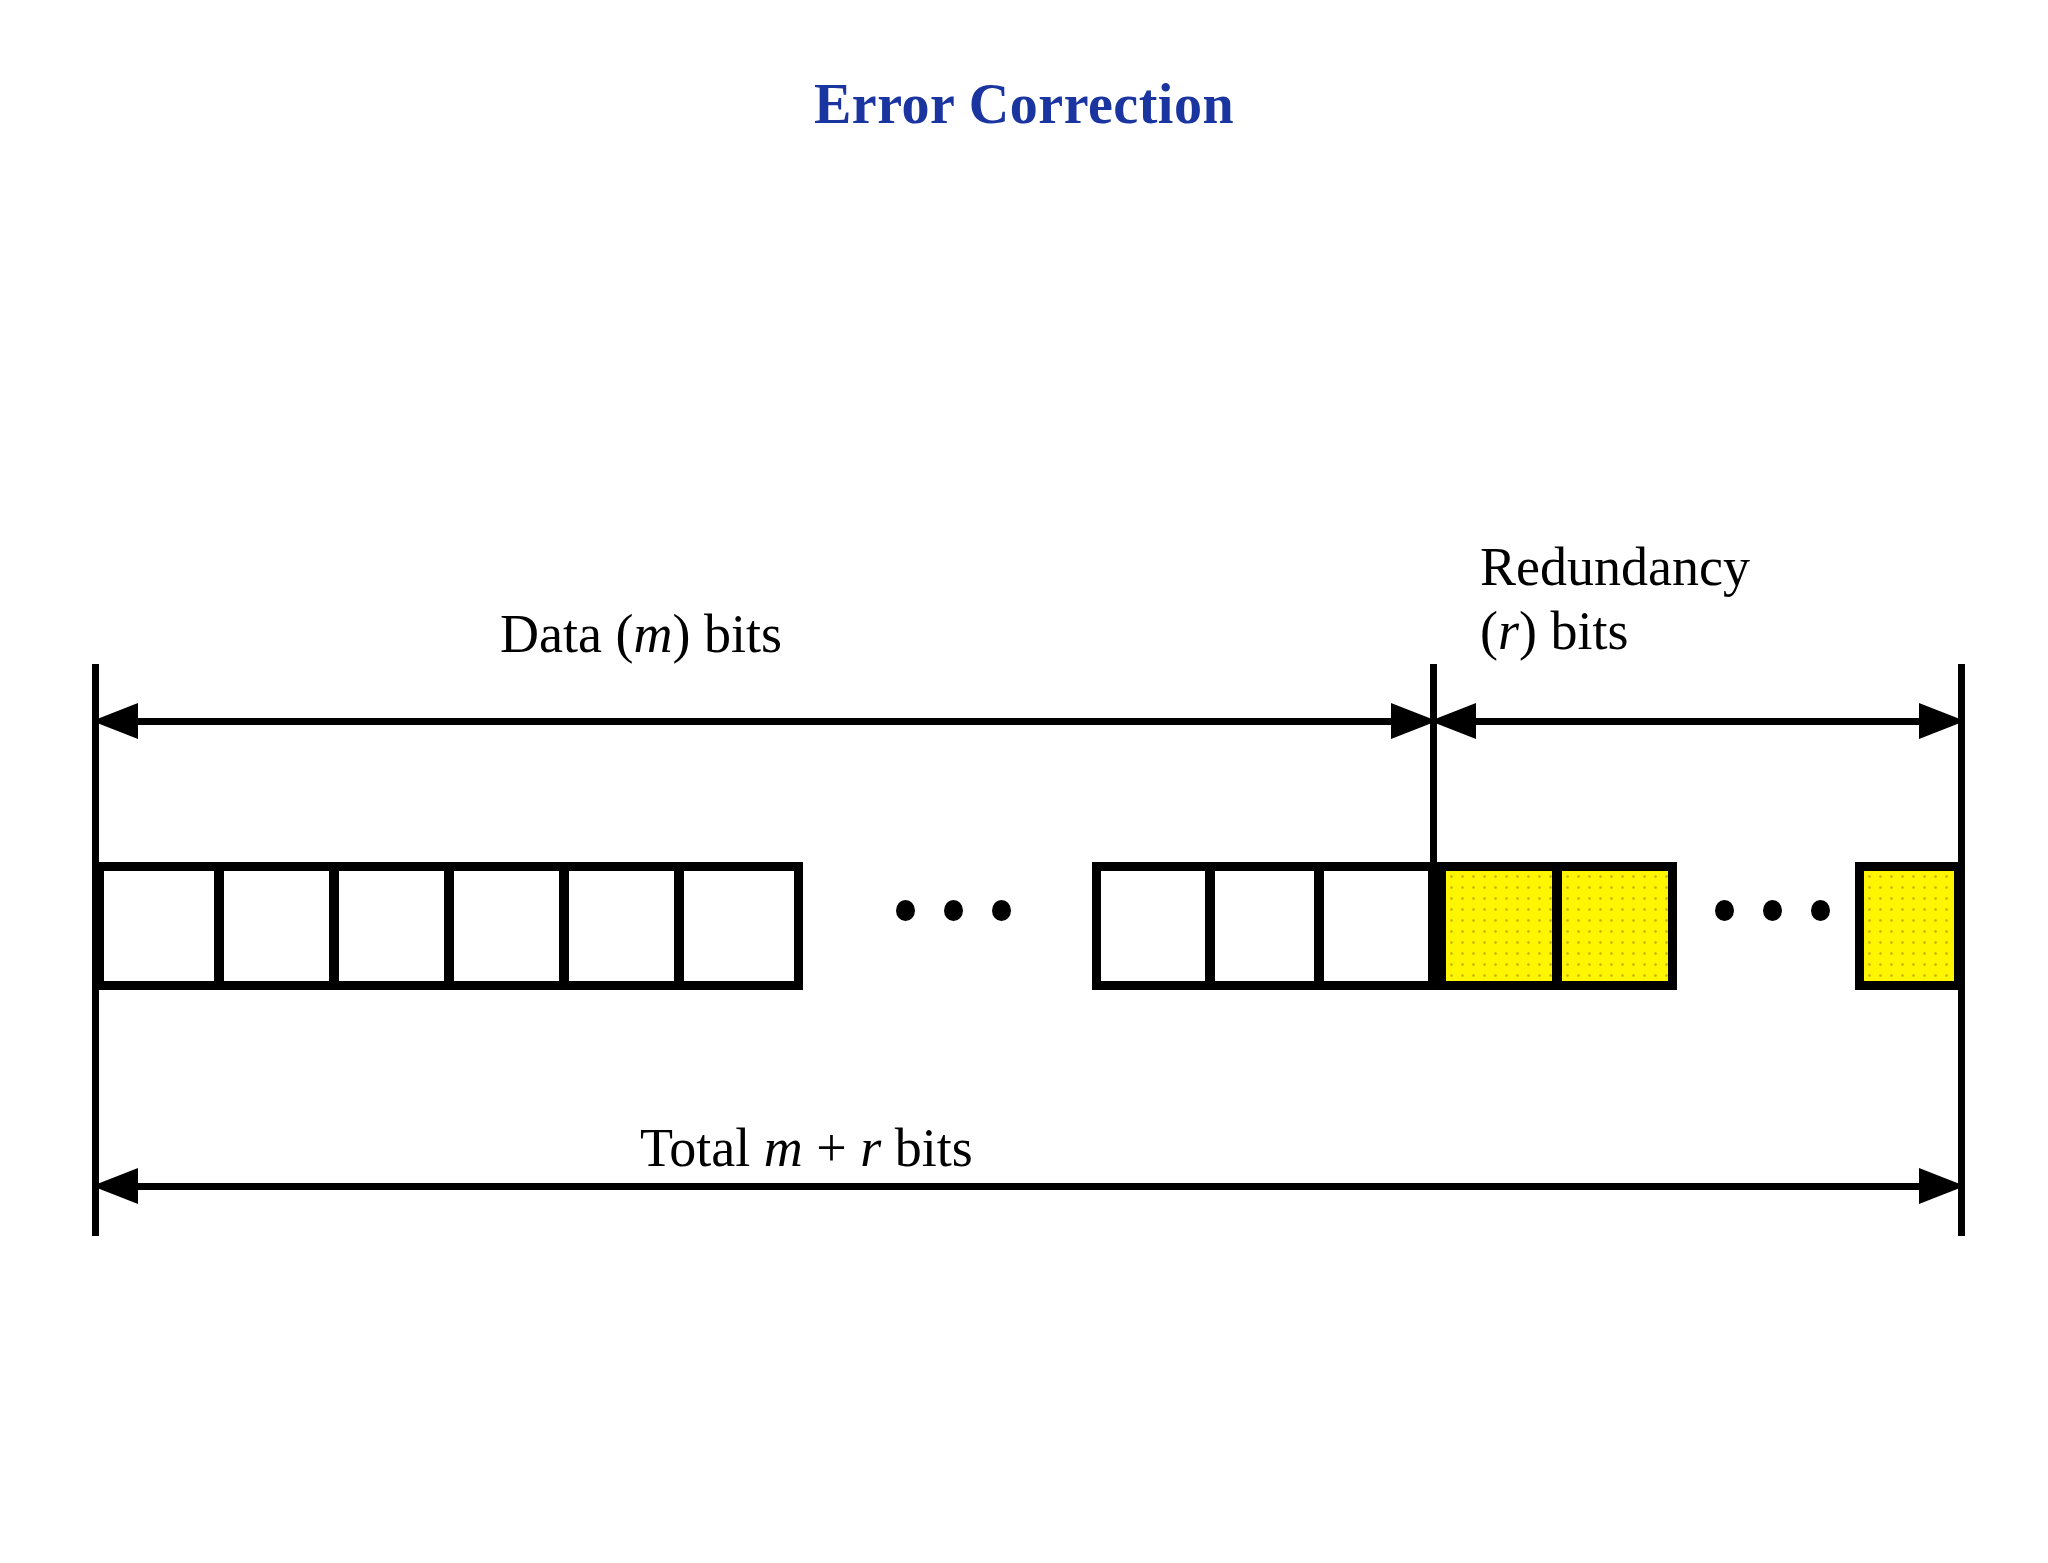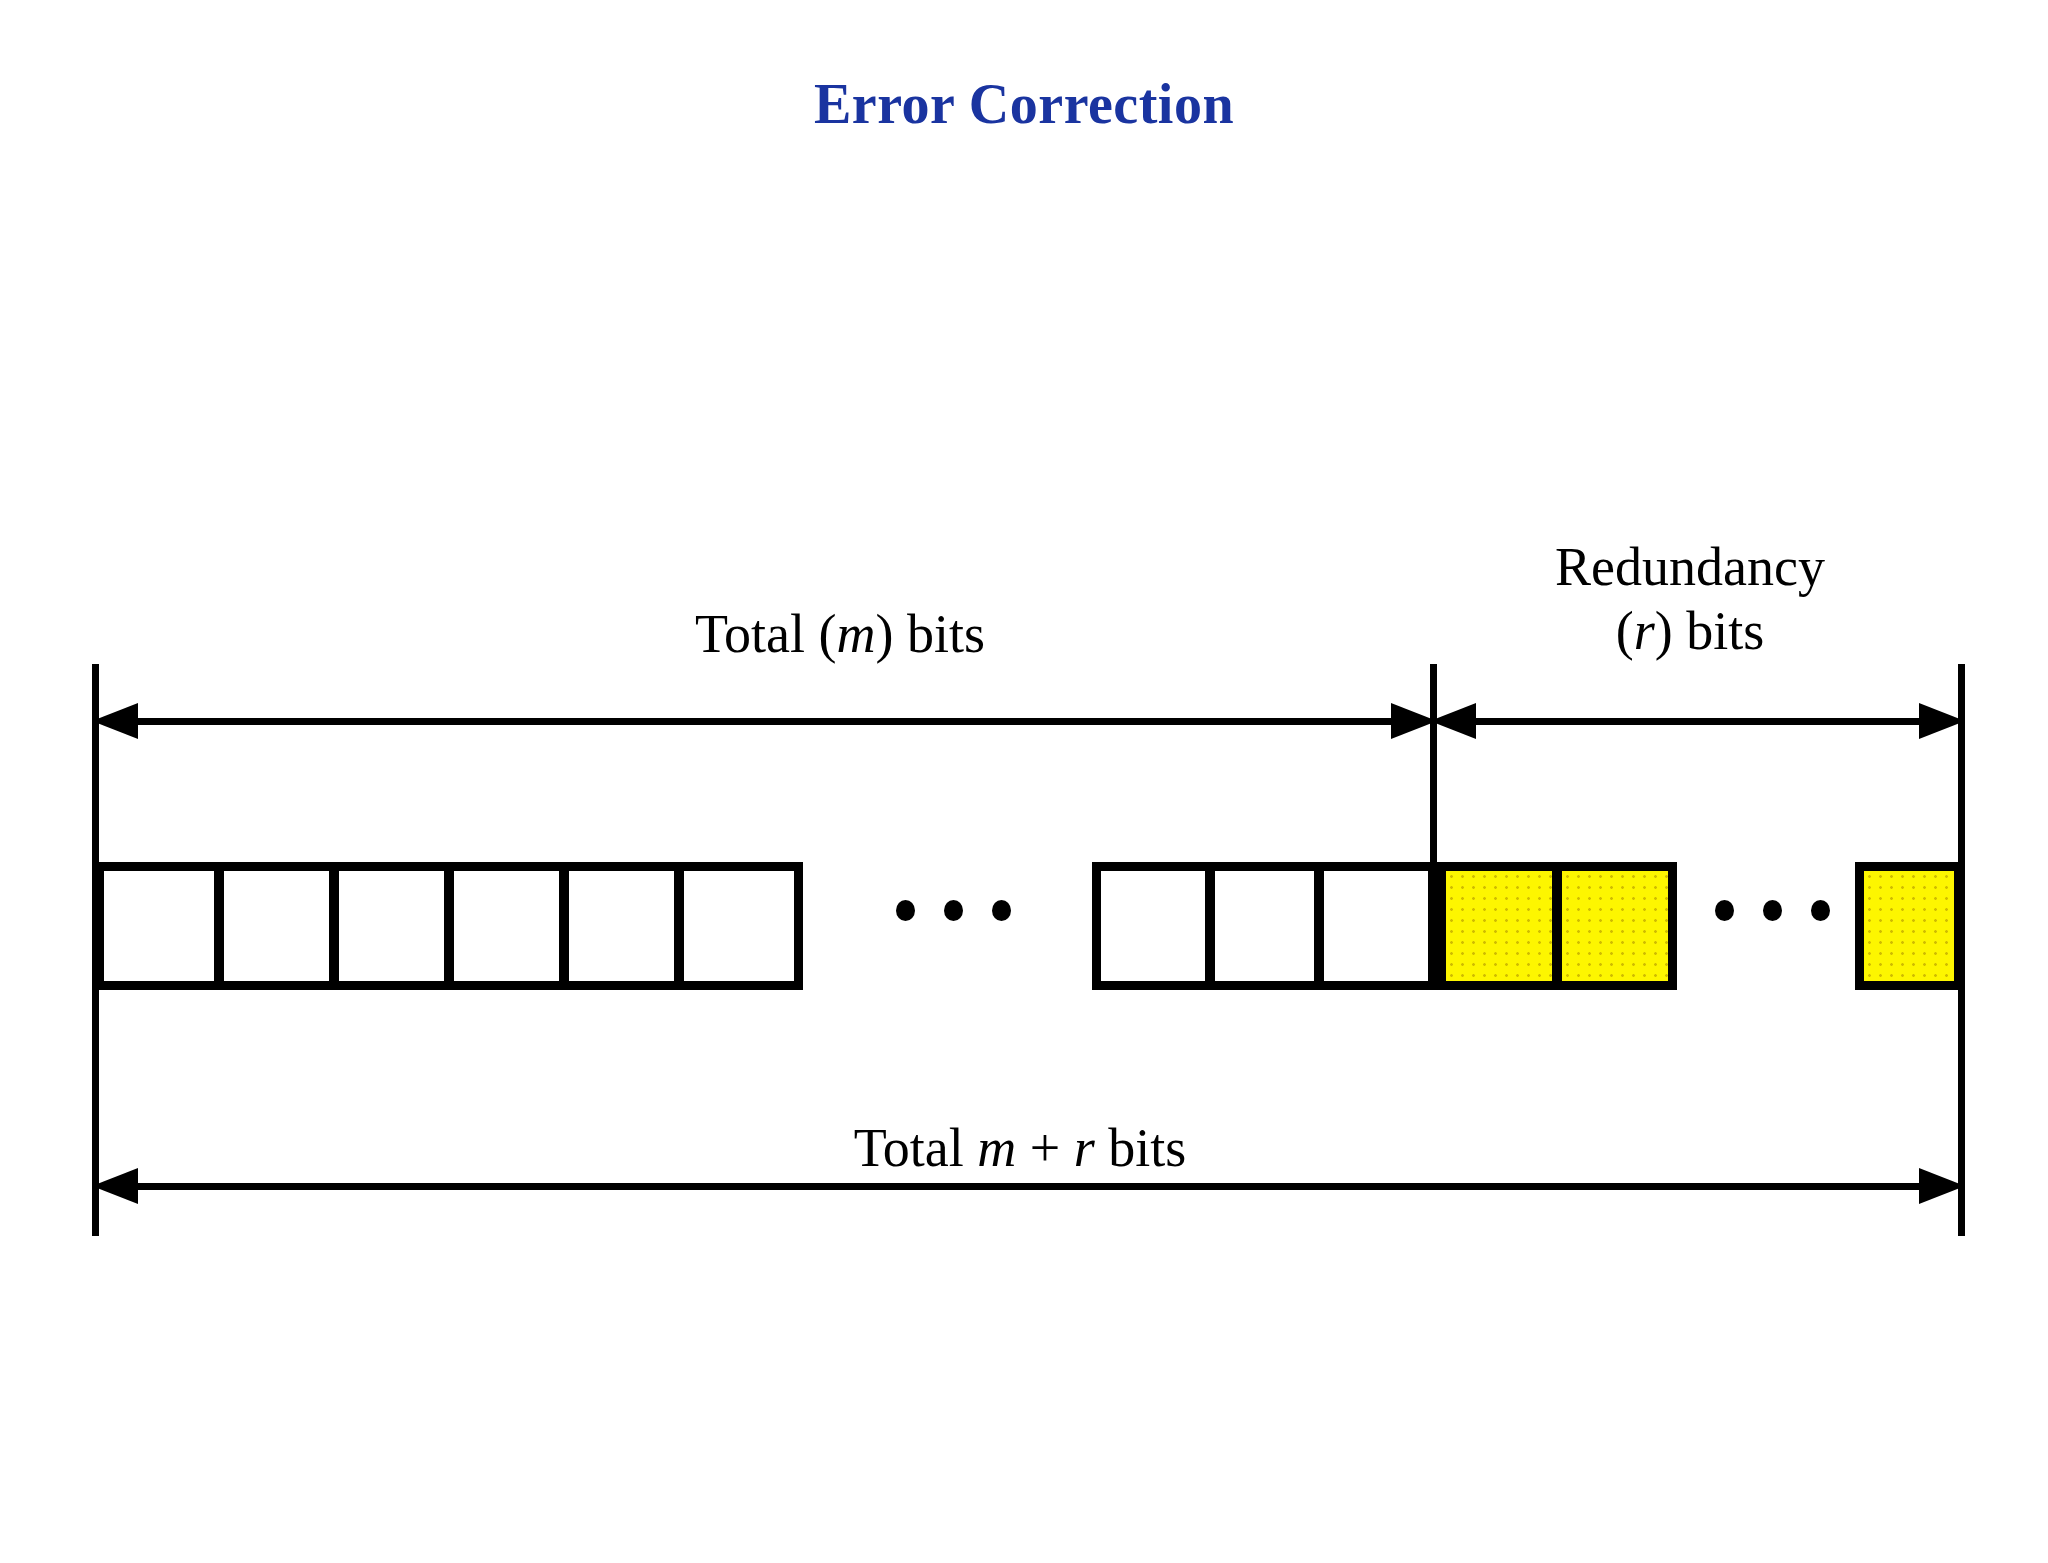--- a/index.html
+++ b/index.html
@@ -41,21 +41,21 @@
   }
 
   
   .diagram-label {
     position: absolute;
     color: #000000;
     font-family: "Liberation Serif", "DejaVu Serif", serif;
     font-size: 54px;
     line-height: 64px;
     white-space: nowrap;
-    text-align: center;
+    text-align: left;
   }
   .diagram-label .it {
     font-style: italic;
   }
 
   #label-data {
     left: 500px;
     top: 602px;
     width: 680px;
   }
@@ -179,21 +179,21 @@
 <body>
 
 <div id="slide-title">Error Correction</div>
 
 <div id="diagram">
 
   <div class="guide-line" id="guide-left"></div>
   <div class="guide-line" id="guide-middle"></div>
   <div class="guide-line" id="guide-right"></div>
 
-  <div class="diagram-label" id="label-data"><span>Total (</span><span class="it">m</span><span>) bits</span></div>
+  <div class="diagram-label" id="label-data"><span>Data (</span><span class="it">m</span><span>) bits</span></div>
 
   <div class="diagram-label" id="label-redundancy">
     <div>Redundancy</div>
     <div><span>(</span><span class="it">r</span><span>) bits</span></div>
   </div>
 
   <div class="diagram-label" id="label-total"><span>Total </span><span class="it">m</span><span> + </span><span class="it">r</span><span> bits</span></div>
 
   <div class="arrow-row" id="arrow-data">
     <span class="arrow-head left"></span>

